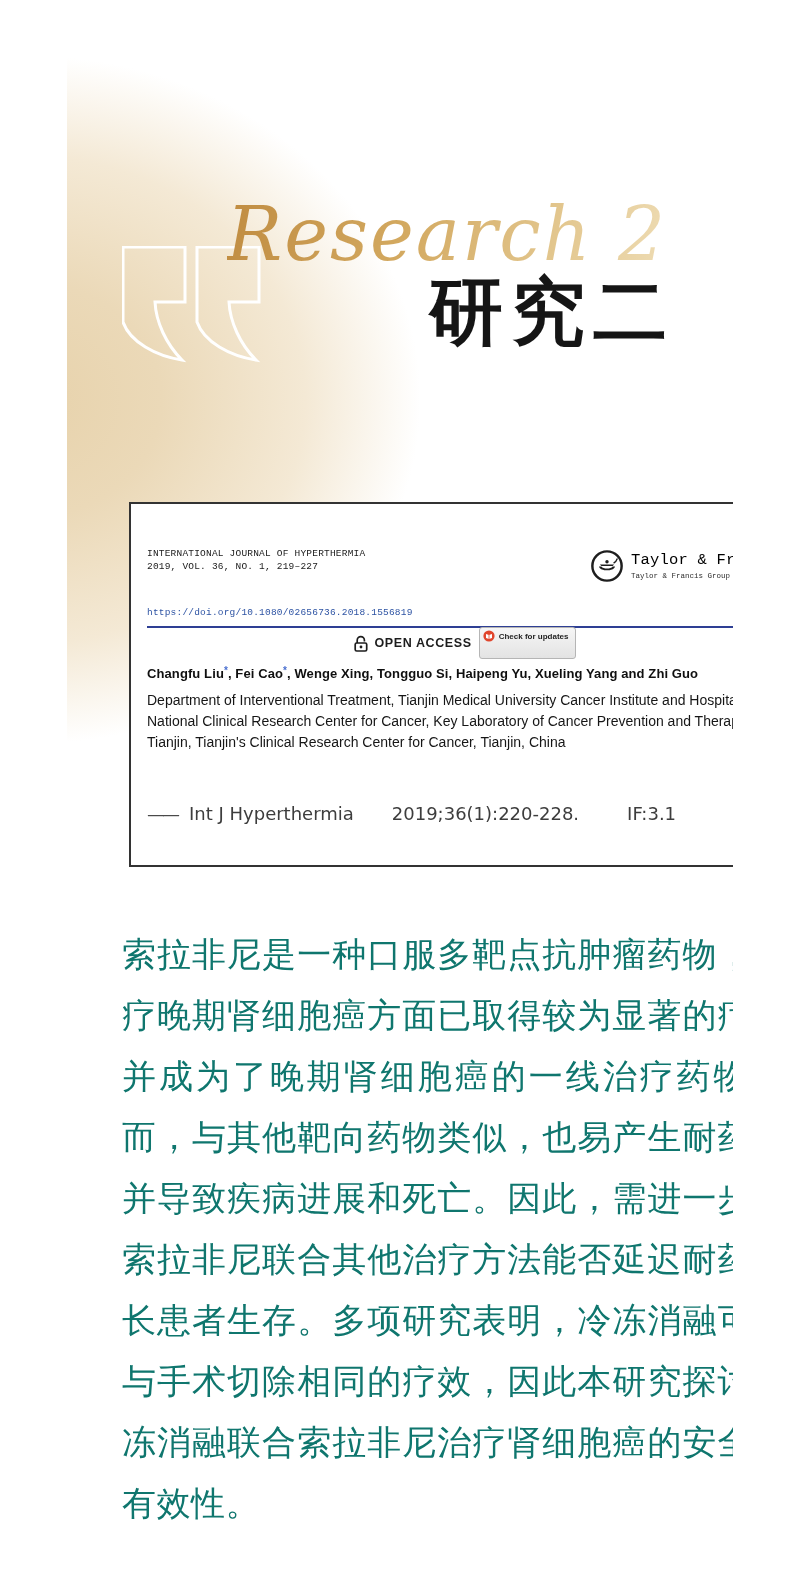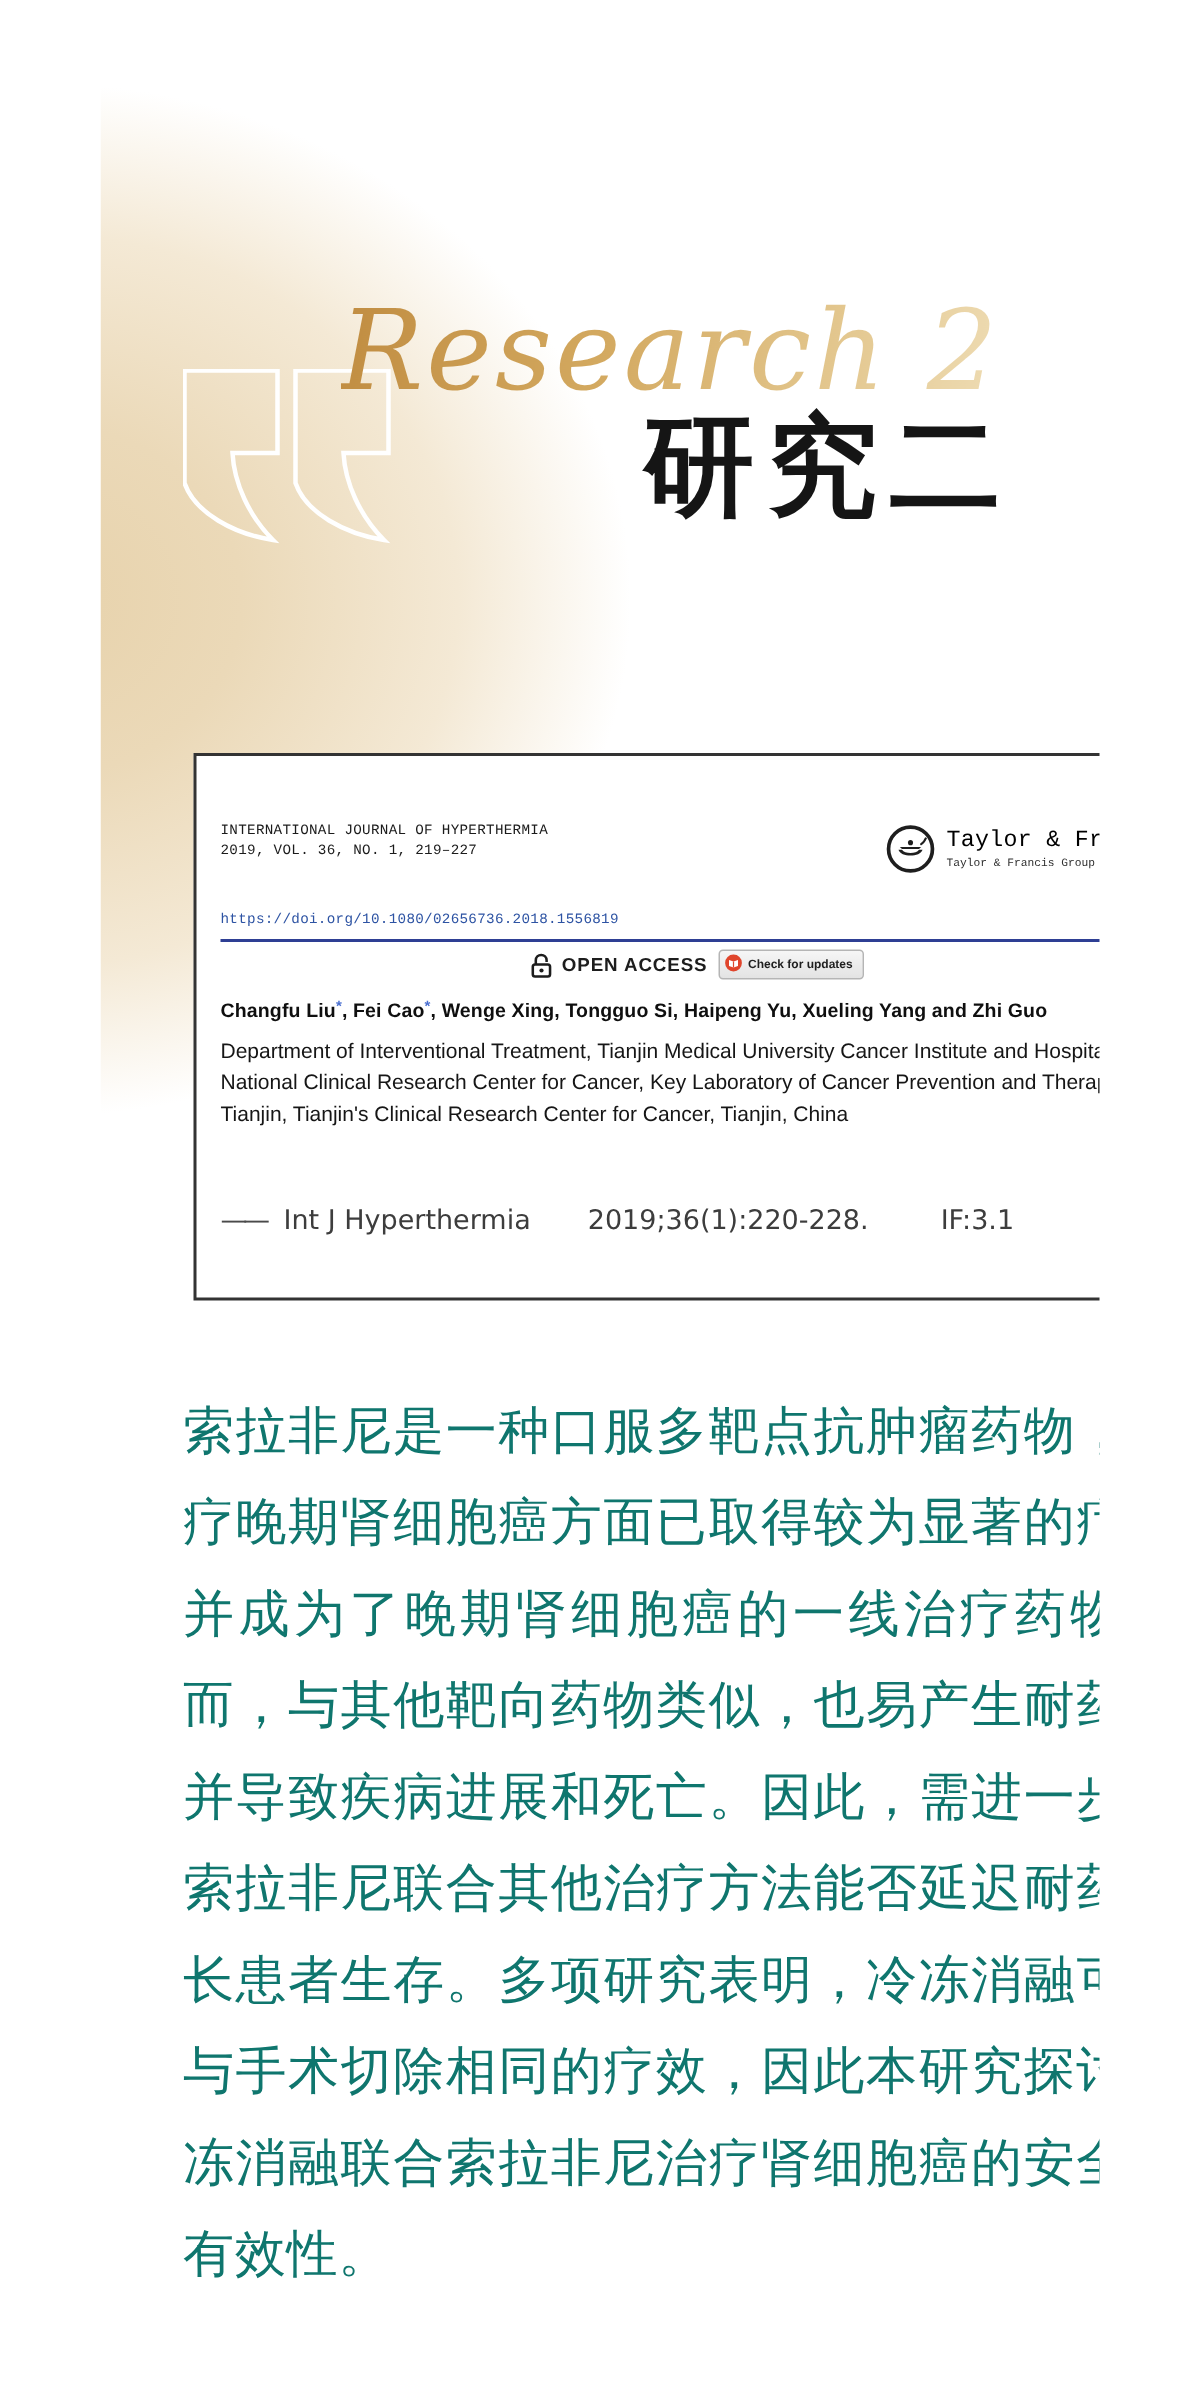--- a/index.html
+++ b/index.html
@@ -75,21 +75,21 @@
     margin-top: 5px;
     display: flex; justify-content: center; align-items: center; gap: 7px;
     height: 20px;
   }
   .oa-label { font-size: 12.5px; font-weight: 600; letter-spacing: 0.6px; color: #1d1d1d; }
   .check-badge {
     display: inline-flex; align-items: center; gap: 4px;
     background: linear-gradient(#f6f6f6, #e3e3e3);
     border: 1px solid #b5b5b5;
     border-radius: 3px;
-    padding: 2px 7px 4px 3px;
+    padding: 2px 7px 16px 3px;
     cursor: pointer;
   }
   .check-badge .cb-label { font-size: 8px; color: #1f1f1f; font-weight: 600; }
   .article-title {
     margin-top: 13px;
     font-size: 16.5px;
     font-weight: 700;
     color: #3f6db6;
     line-height: 1.62;
     text-align: justify;

